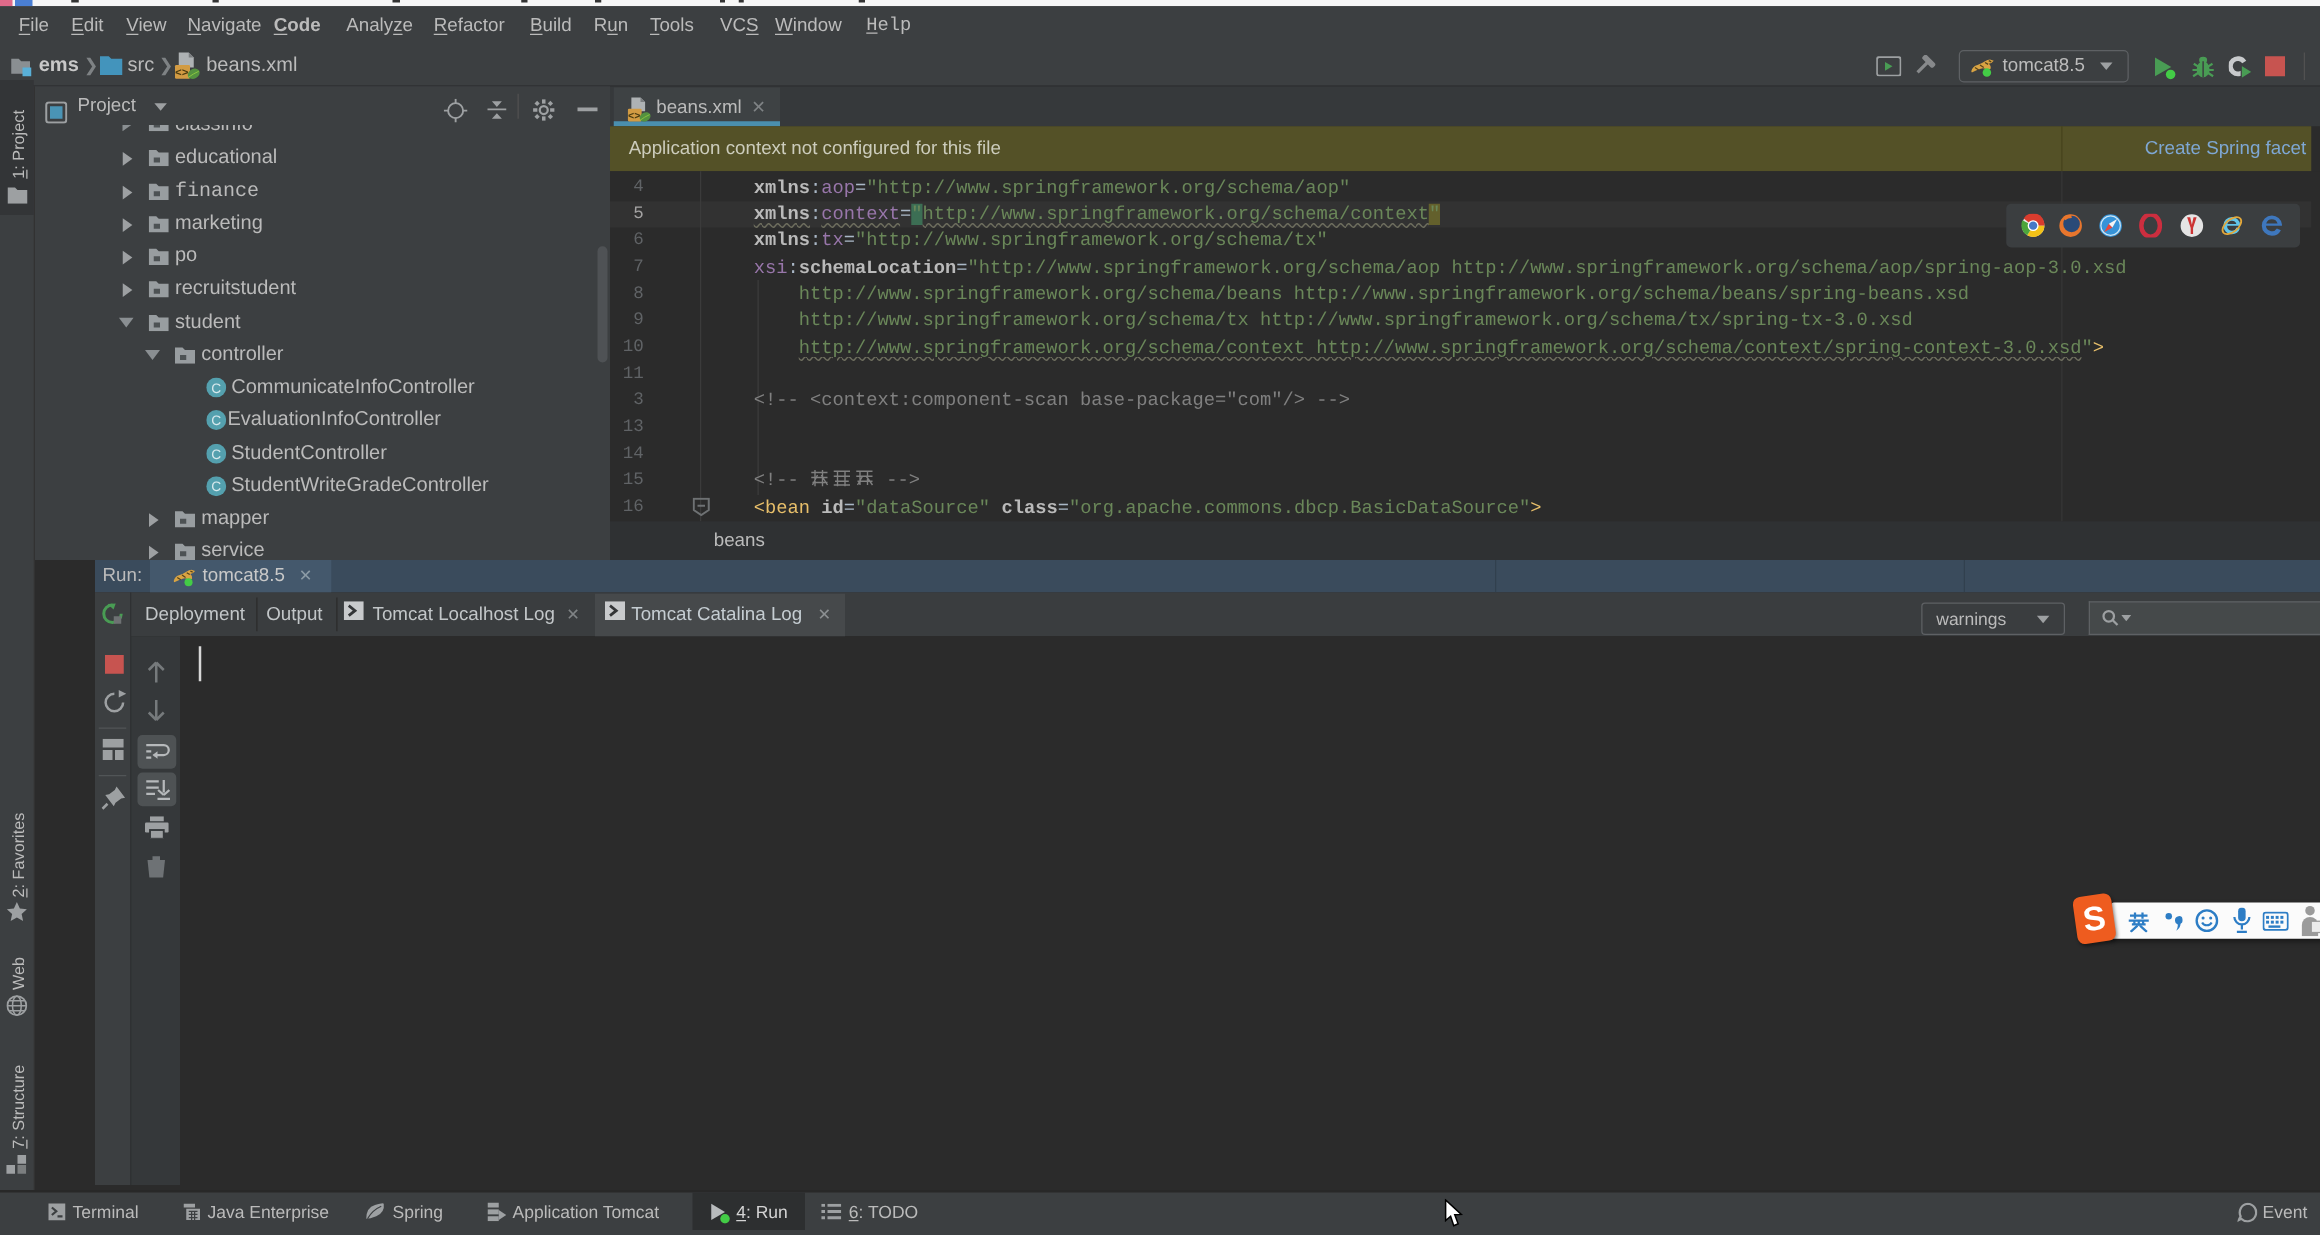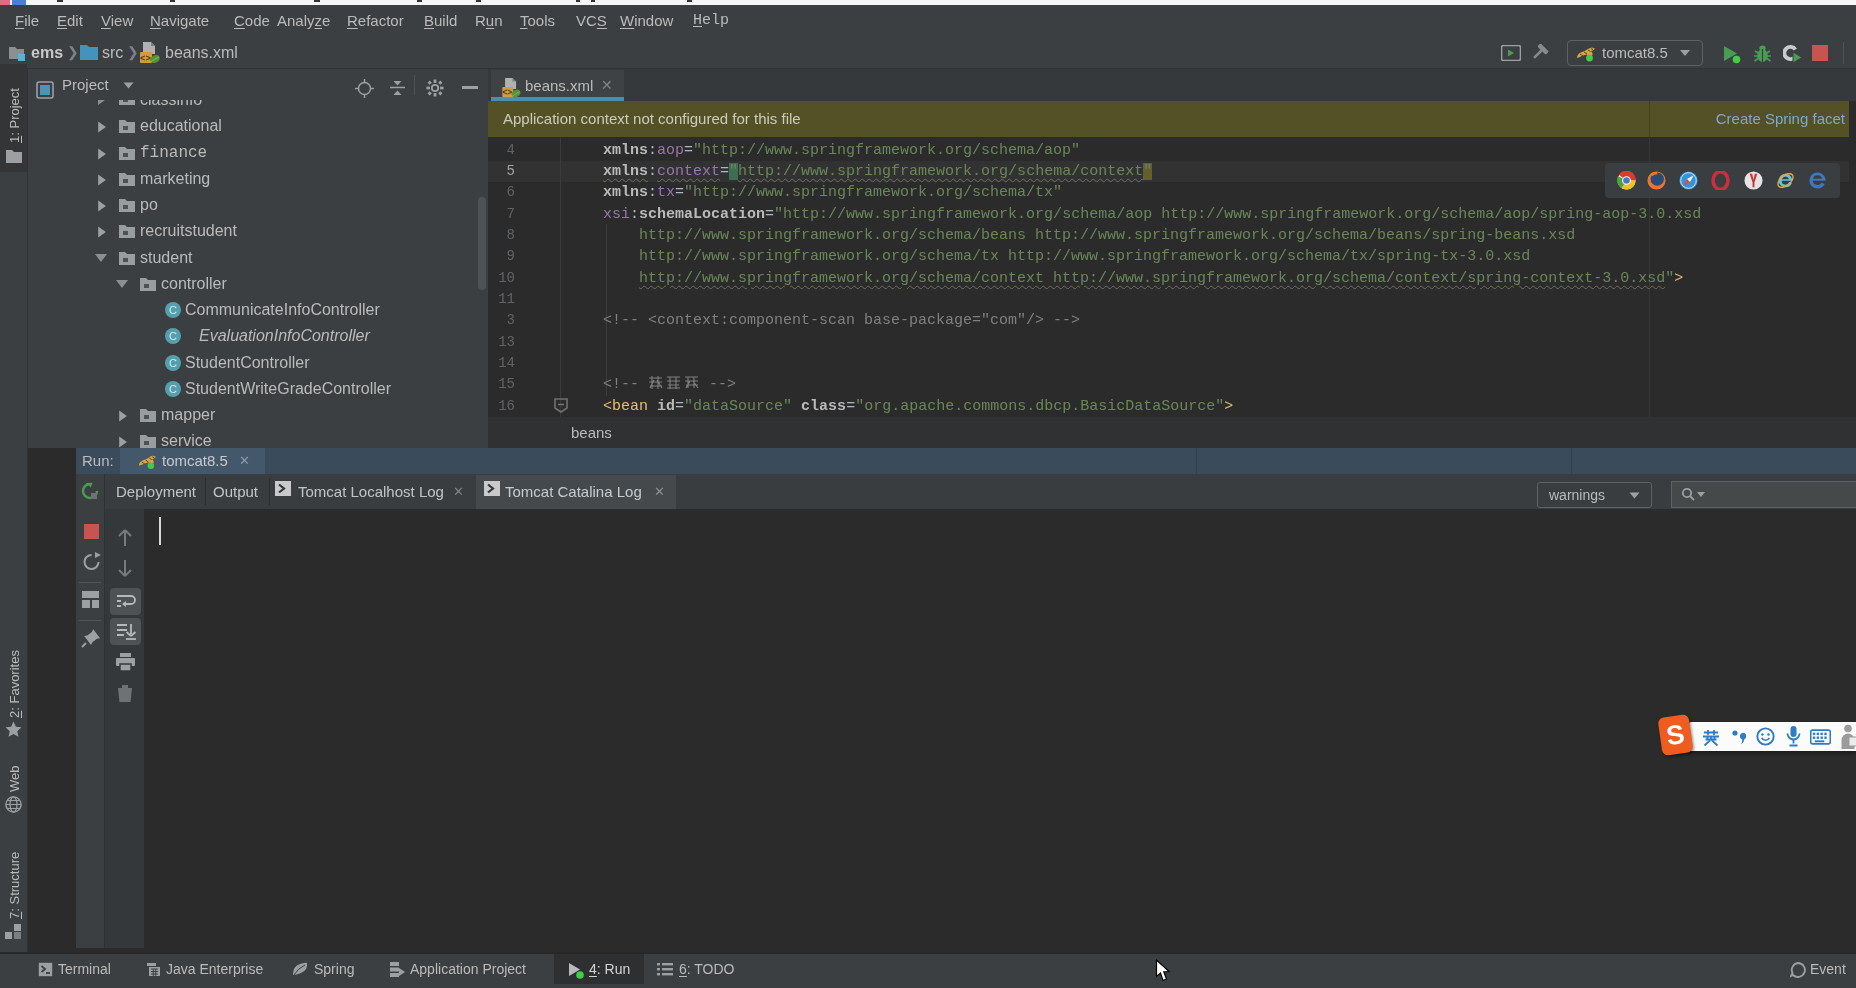--- a/index.html
+++ b/index.html
@@ -35,21 +35,21 @@
 <div class="abs" style="left:576px;top:0;width:4px;height:2px;background:#333;"></div>
 <div class="abs" style="left:591px;top:0;width:4px;height:2px;background:#333;"></div>
 <div class="abs" style="left:687px;top:0;width:5px;height:2px;background:#333;"></div>
 
 <div class="abs" style="left:0;top:5px;width:1856px;height:31px;background:#3c3f41;"></div>
 <div id="menus" class="abs menu" style="left:0;top:5px;width:1856px;height:31px;line-height:31px;">
   <span class="abs" style="left:15px;"><span class="u">F</span>ile</span>
   <span class="abs" style="left:57px;"><span class="u">E</span>dit</span>
   <span class="abs" style="left:101px;"><span class="u">V</span>iew</span>
   <span class="abs" style="left:150px;"><span class="u">N</span>avigate</span>
-  <span class="abs" style="left:234px;"><span class="u">C</span>ode</span>
+  <span class="abs" style="left:219px;font-weight:bold;"><span class="u">C</span>ode</span>
   <span class="abs" style="left:277px;">Analy<span class="u">z</span>e</span>
   <span class="abs" style="left:347px;"><span class="u">R</span>efactor</span>
   <span class="abs" style="left:424px;"><span class="u">B</span>uild</span>
   <span class="abs" style="left:475px;">R<span class="u">u</span>n</span>
   <span class="abs" style="left:520px;"><span class="u">T</span>ools</span>
   <span class="abs" style="left:576px;">VC<span class="u">S</span></span>
   <span class="abs" style="left:620px;"><span class="u">W</span>indow</span>
   <span class="abs" style="left:693px;font-family:Liberation Mono, monospace;"><span class="u">H</span>elp</span>
 </div>
 
@@ -256,21 +256,21 @@
         <div class="treerow" style="left:133px;top:171px;">controller</div>
         <svg class="abs" style="left:137px;top:202px;" width="16" height="16" viewBox="0 0 16 16">
           <circle cx="8" cy="8" r="8" fill="#54a0ae"></circle>
           <text x="8" y="12" font-size="11" fill="#d6e8ec" text-anchor="middle" font-family="Liberation Sans">C</text>
         </svg>
         <div class="treerow" style="left:157px;top:197px;">CommunicateInfoController</div>
         <svg class="abs" style="left:137px;top:228px;" width="16" height="16" viewBox="0 0 16 16">
           <circle cx="8" cy="8" r="8" fill="#54a0ae"></circle>
           <text x="8" y="12" font-size="11" fill="#d6e8ec" text-anchor="middle" font-family="Liberation Sans">C</text>
         </svg>
-        <div class="treerow" style="left:171px;top:223px;font-style:italic;">EvaluationInfoController</div>
+        <div class="treerow" style="left:154px;top:223px;">EvaluationInfoController</div>
         <svg class="abs" style="left:137px;top:254.5px;" width="16" height="16" viewBox="0 0 16 16">
           <circle cx="8" cy="8" r="8" fill="#54a0ae"></circle>
           <text x="8" y="12" font-size="11" fill="#d6e8ec" text-anchor="middle" font-family="Liberation Sans">C</text>
         </svg>
         <div class="treerow" style="left:157px;top:249.5px;">StudentController</div>
         <svg class="abs" style="left:137px;top:281px;" width="16" height="16" viewBox="0 0 16 16">
           <circle cx="8" cy="8" r="8" fill="#54a0ae"></circle>
           <text x="8" y="12" font-size="11" fill="#d6e8ec" text-anchor="middle" font-family="Liberation Sans">C</text>
         </svg>
         <div class="treerow" style="left:157px;top:276px;">StudentWriteGradeController</div>
@@ -545,21 +545,21 @@
     <path d="M1 13 Q1 4 8 2 Q15 0 15 1 Q16 8 9 11 Q4 13 1 13 z" fill="#9da0a2"></path>
     <path d="M2 13 Q6 6 13 3" stroke="#3c3f41" stroke-width="1" fill="none"></path>
   </svg>
   <span class="abs sbt" style="left:314px;">Spring</span>
   <svg class="abs" style="left:390px;top:8px;" width="15" height="15" viewBox="0 0 15 15">
     <rect x="0" y="0" width="9" height="4" fill="#9da0a2"></rect>
     <rect x="0" y="5.5" width="9" height="4" fill="#9da0a2"></rect>
     <rect x="0" y="11" width="9" height="4" fill="#9da0a2"></rect>
     <path d="M9 6 l6 4 -6 4 z" fill="#9da0a2"></path>
   </svg>
-  <span class="abs sbt" style="left:410px;">Application Project</span>
+  <span class="abs sbt" style="left:410px;">Application Tomcat</span>
   <div class="abs" style="left:554px;top:0;width:90px;height:30px;background:#2d2f30;"></div>
   <svg class="abs" style="left:568px;top:8px;" width="17" height="17" viewBox="0 0 17 17">
     <path d="M1 1 l11 6.5 -11 6.5 z" fill="#b8bbbd"></path>
     <circle cx="12" cy="13" r="3.8" fill="#43cc46"></circle>
   </svg>
   <span class="abs sbt" style="left:589px;color:#d4d4d4;"><span class="u">4</span>: Run</span>
   <svg class="abs" style="left:657px;top:9px;" width="16" height="13" viewBox="0 0 16 13">
     <g fill="#9da0a2">
           <rect x="0" y="0" width="3" height="2.4"></rect>
           <rect x="5" y="0" width="11" height="2.4"></rect>

